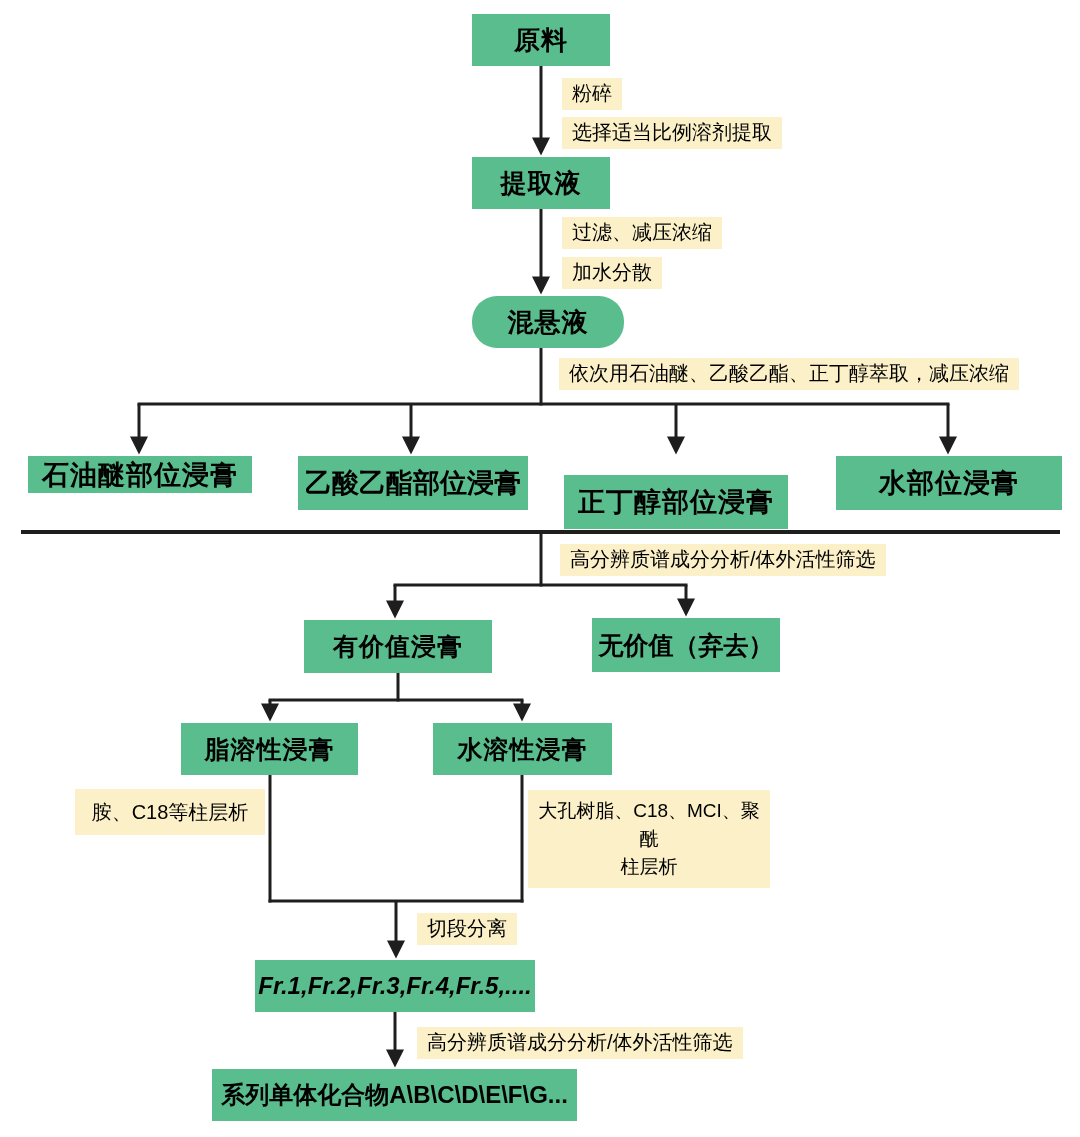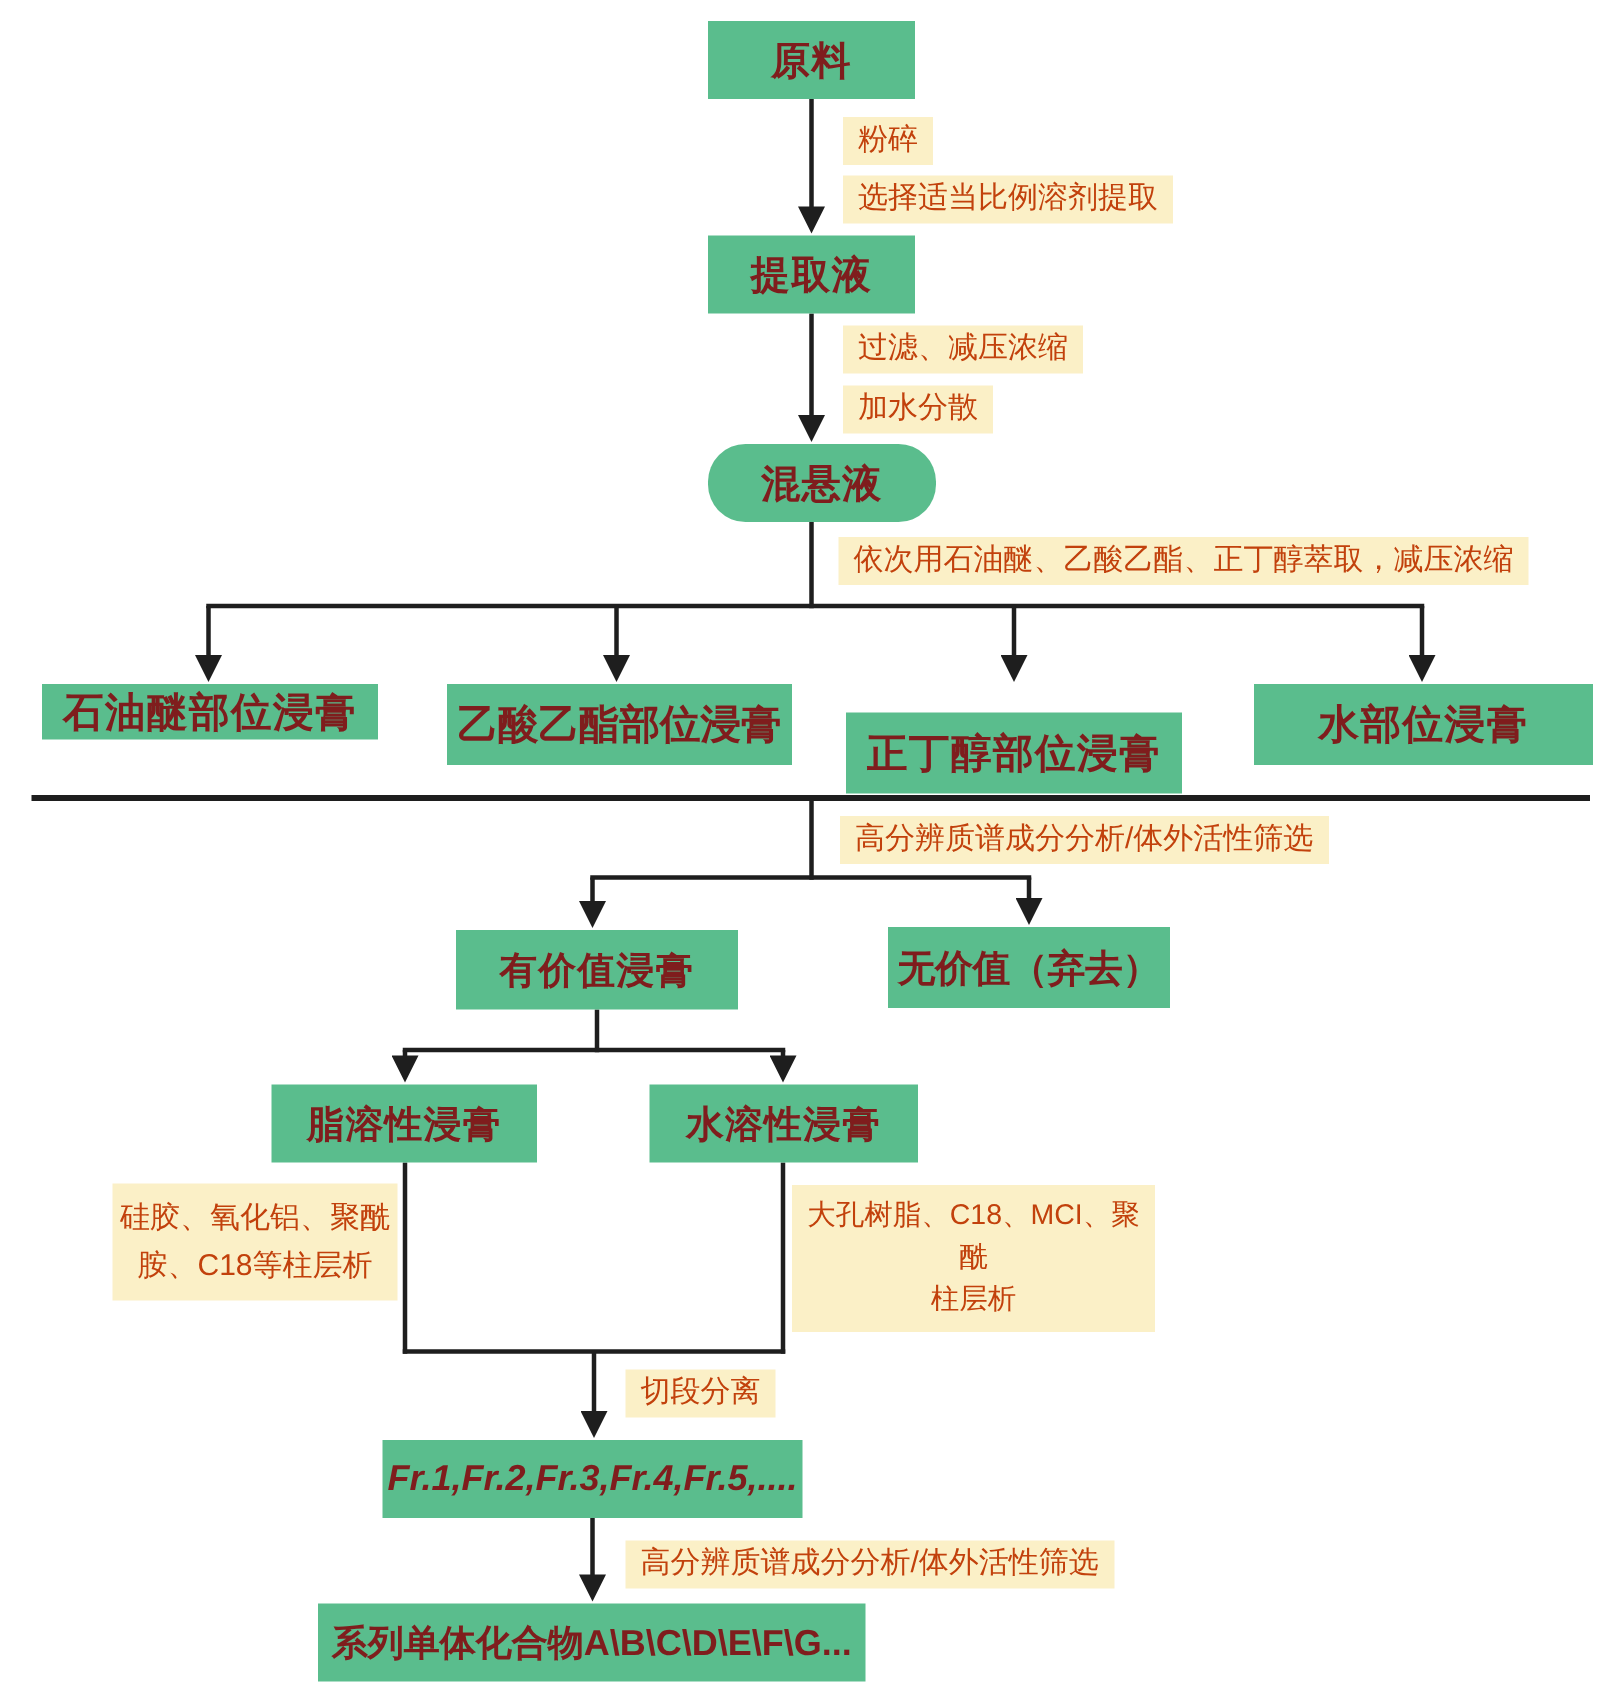--- a/index.html
+++ b/index.html
@@ -7,32 +7,32 @@
     position:relative;
     width:1080px; height:1137px;
     background:#ffffff;
     font-family:"Liberation Sans", sans-serif;
     overflow:hidden;
   }
   #connectors { position:absolute; left:0; top:0; width:1080px; height:1137px; }
   .node {
     position:absolute;
     background:#5ABD8D;
-    color:#7f1d1d;
+    color:#000000;
     font-weight:bold;
     display:flex; align-items:center; justify-content:center;
     text-align:right;
     font-size:25px;
     letter-spacing:1px;
   }
   .node.small-ls { letter-spacing:0; }
   .ylabel {
     position:absolute;
     background:#FBF0C7;
-    color:#c2410c;
+    color:#000000;
     font-size:20px;
     line-height:25px;
     padding:3px 10px 4px 10px;
     white-space:nowrap;
     box-sizing:border-box;
   }
   .ylabel.multiline {
     white-space:normal;
     text-align:center;
     padding:7px 4px;
@@ -96,21 +96,20 @@
   <div class="node small-ls" style="left:212px; top:1069px; width:365px; height:52px; font-size:24px;">系列单体化合物A\B\C\D\E\F\G...</div>
 
   <div class="ylabel" style="left:562px; top:78px;">粉碎</div>
   <div class="ylabel" style="left:562px; top:117px;">选择适当比例溶剂提取</div>
   <div class="ylabel" style="left:562px; top:217px;">过滤、减压浓缩</div>
   <div class="ylabel" style="left:562px; top:257px;">加水分散</div>
   <div class="ylabel" style="left:559px; top:358px;">依次用石油醚、乙酸乙酯、正丁醇萃取，减压浓缩</div>
   <div class="ylabel" style="left:560px; top:544px;">高分辨质谱成分分析/体外活性筛选</div>
 
   <div class="ylabel multiline" style="left:75px; top:789px; width:190px;">
-    <span class="ln">硅胶、氧化铝、聚酰</span>
     <span class="ln">胺、C18等柱层析</span>
   </div>
 
   <div class="ylabel multiline" style="left:528px; top:790px; width:242px; line-height:28px; font-size:19px;">
     <span class="ln">大孔树脂、C18、MCI、聚酰</span>
     <span class="ln">柱层析</span>
   </div>
 
   <div class="ylabel" style="left:417px; top:913px;">切段分离</div>
   <div class="ylabel" style="left:417px; top:1027px;">高分辨质谱成分分析/体外活性筛选</div>

